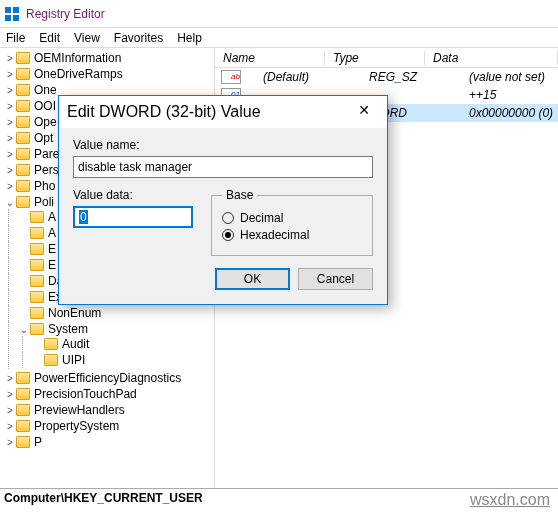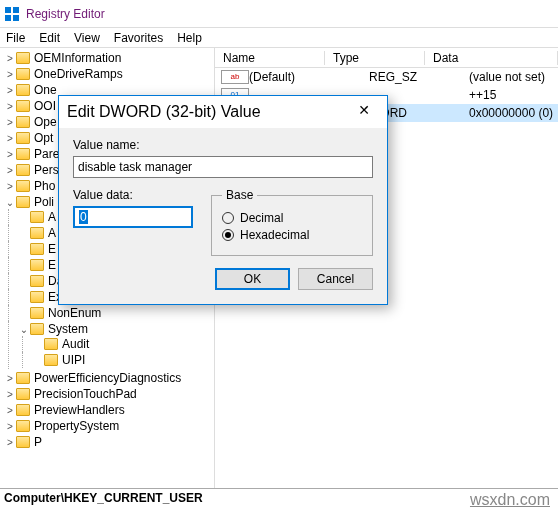--- a/index.html
+++ b/index.html
@@ -16,30 +16,30 @@
     .tree { width: 215px; border-right: 1px solid #ddd; padding: 2px 0 2px 2px; overflow: hidden; }
     .tree ul { list-style: none; padding-left: 14px; }
     .tree > ul { padding-left: 2px; }
     .tree li { position: relative; padding: 1px 0; white-space: nowrap; }
     .tree li::before { content: ""; position: absolute; left: -10px; top: 0; bottom: 0; border-left: 1px dotted #aaa; }
     .tree-row { display: flex; align-items: center; }
     .exp { width: 12px; text-align: center; color: #555; font-size: 10px; cursor: default; display: inline-block; }
     .folder-icon { width: 14px; height: 12px; background: linear-gradient(#ffe79c, #ffc93c); border: 1px solid #d6a21a; border-radius: 1px; margin-right: 4px; display: inline-block; }
     .tree-row span.label { color: #000; }
     
-    .list { flex: 1; display: flex; flex-direction: column; }
+    .list { flex: 1; display: flex; flex-direction: column; font-style: italic; }
     .list-header { display: flex; border-bottom: 1px solid #ddd; background: #fff; height: 20px; align-items: center; }
     .list-header div { padding: 0 8px; border-right: 1px solid #ddd; color: #000; }
     .col-name { width: 110px; } .col-type { width: 100px; } .col-data { flex: 1; }
     .list-row { display: flex; height: 18px; align-items: center; }
     .list-row.selected { background: #cce8ff; }
     .list-row .cell-name { width: 110px; padding-left: 6px; display: flex; align-items: center; }
     .list-row .cell-type { width: 100px; padding-left: 8px; margin-left: 36px; }
     .list-row .cell-data { flex: 1; padding-left: 8px; }
-    .val-icon { display: inline-block; width: 28px; height: 14px; border: 1px solid #999; margin-right: 0; font-size: 8px; line-height: 12px; text-align: center; }
+    .val-icon { display: inline-block; width: 20px; height: 14px; border: 1px solid #999; margin-right: 22px; font-size: 8px; line-height: 12px; text-align: right; }
     .val-icon.str { color: #c00; }
     .val-icon.bin { color: #06c; }
     
     .statusbar { height: 20px; border-top: 1px solid #aaa; padding: 2px 4px; color: #000; font-size: 12px; font-weight: bold; }
     .watermark { position: absolute; right: 8px; bottom: 6px; color: #888; font-size: 16px; text-decoration: underline; }
     
     .dialog { position: absolute; left: 58px; top: 95px; width: 330px; background: #f0f0f0; border: 1px solid #0078d7; box-shadow: 4px 4px 12px rgba(0,0,0,0.3); }
     .dialog-title { display: flex; align-items: center; justify-content: space-between; background: #fff; padding: 6px 8px; }
     .dialog-title .t { font-size: 16px; color: #000; }
     .close-btn { width: 30px; height: 20px; text-align: center; font-size: 14px; color: #000; }

